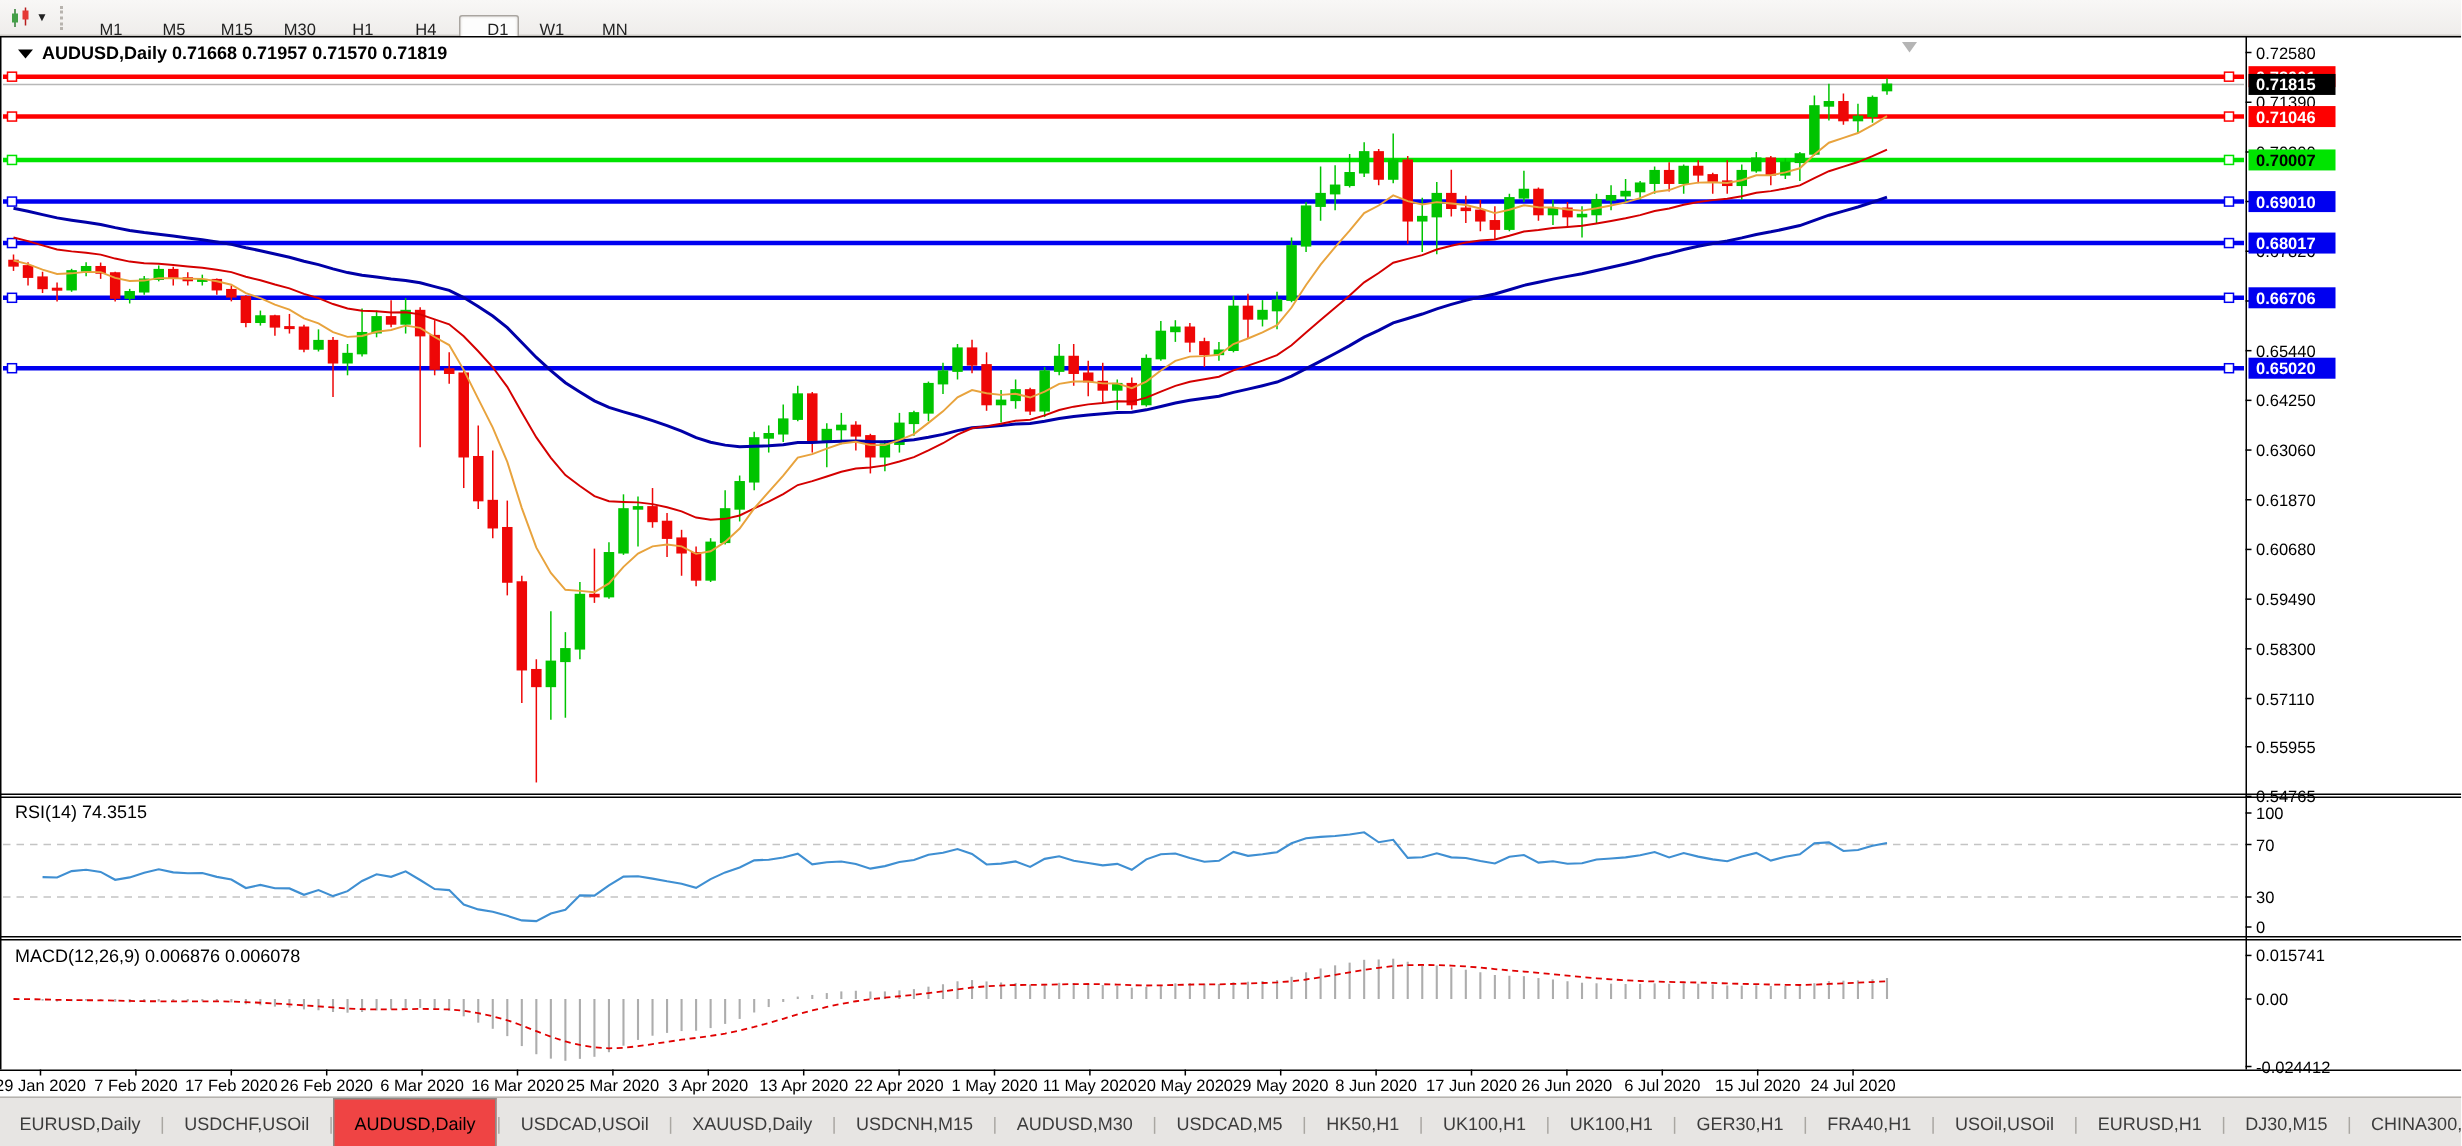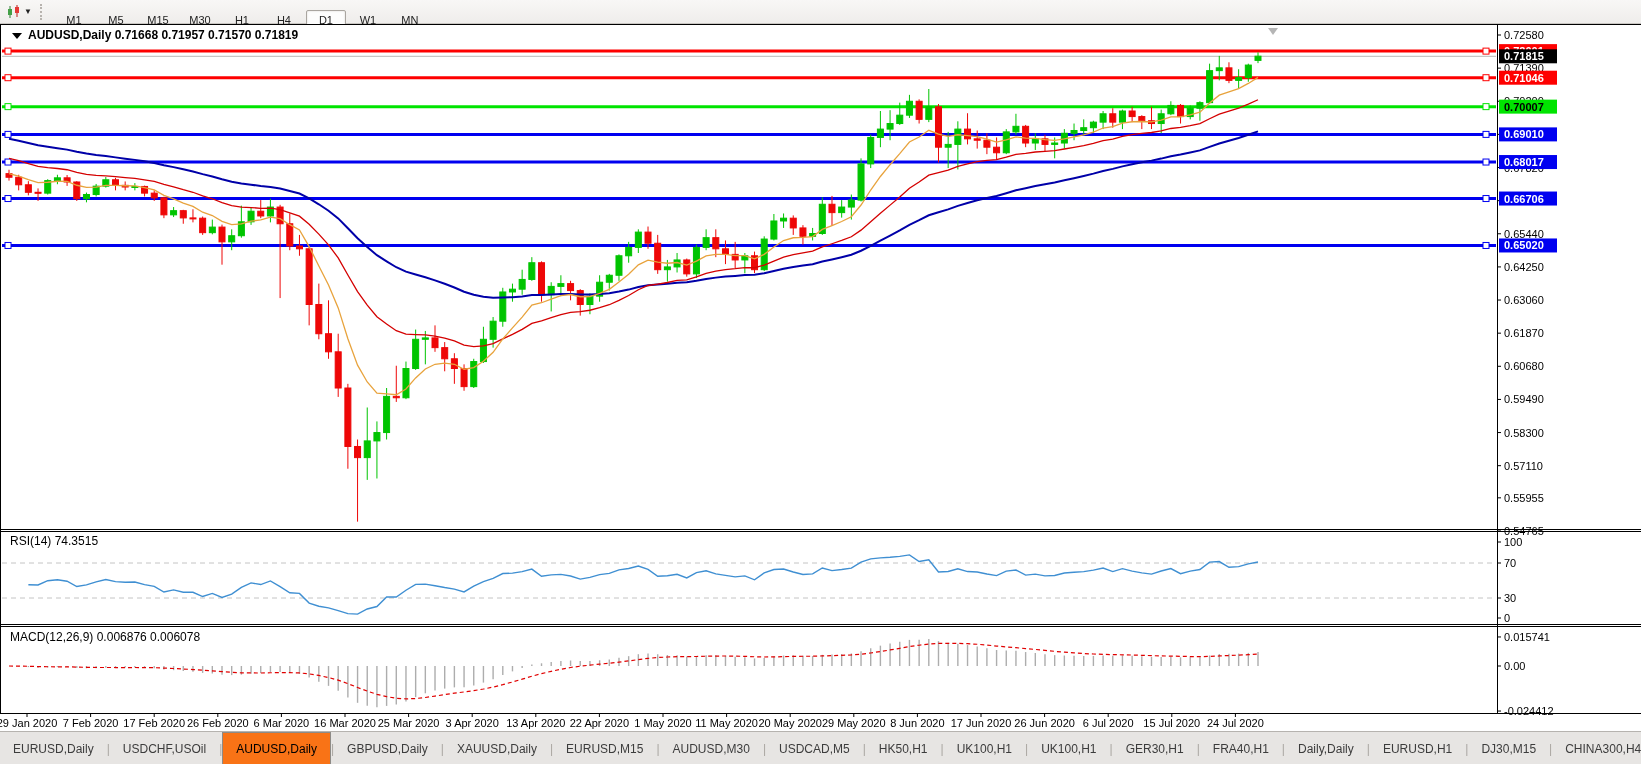--- a/index.html
+++ b/index.html
@@ -4,27 +4,27 @@
 <style>
   html,body{margin:0;padding:0;background:#fff;font-family:"Liberation Sans",sans-serif;}
   #app{position:relative;width:1641px;height:764px;overflow:hidden;background:#fff;}
   
   #toolbar{position:absolute;left:0;top:0;width:1641px;height:23px;background:linear-gradient(#f8f7f6,#efedeb);border-bottom:1px solid #c9c6c2;display:flex;align-items:center;}
   .tool-icon{display:flex;align-items:center;gap:2px;padding:2px 4px;margin-left:2px;cursor:pointer;}
   .tool-icon svg{display:block;}
   .dd-arrow{font-size:8px;color:#222;}
   .grip{width:5px;height:16px;margin:0 6px 0 4px;border-left:2px dotted #b7b3ae;}
   .tf-btn{min-width:26px;padding:2px 6px;margin:0 1px;font-size:11px;color:#222;text-align:center;border:1px solid transparent;border-radius:2px;cursor:pointer;line-height:14px;}
-  .tf-btn.active{background:#fdfdfd;border:1px solid #a9a5a0;box-shadow:inset 0 0 2px #d8d5d1;}
+  .tf-btn.active{background:#fdfdfd;border:1px solid #a9a5a0;box-shadow:inset 0 0 2px #d8d5d1;text-align:right;}
   
   #chartsvg{position:absolute;left:0;top:24px;}
   
   #tabbar{position:absolute;left:0;top:731px;width:1641px;height:33px;background:#e7e5e3;border-top:1px solid #b6b3af;display:flex;align-items:stretch;font-size:12px;color:#3c3c3c;}
   .tab{display:flex;align-items:center;padding:0 13px;cursor:pointer;white-space:nowrap;}
-  .tab.active{background:#f97316;border:1px solid #8e8b87;border-bottom:none;color:#000;}
+  .tab.active{background:#ef4444;border:1px solid #8e8b87;border-bottom:none;color:#000;}
   .tab-sep{display:flex;align-items:center;color:#aaa7a2;}
 </style>
 </head>
 <body>
 
 <div id="app">
 
   <div id="toolbar">
     <div class="tool-icon">
       <svg width="16" height="16">
@@ -594,41 +594,41 @@
       <text x="1235.4" y="703" font-size="11" fill="#000" text-anchor="middle">24 Jul 2020</text>
     </svg>
 
   <div id="tabbar">
       <div class="tab">EURUSD,Daily</div>
       <span class="tab-sep">|</span>
       <div class="tab">USDCHF,USOil</div>
       <span class="tab-sep">|</span>
       <div class="tab active">AUDUSD,Daily</div>
       <span class="tab-sep">|</span>
-      <div class="tab">GBPUSD,Daily</div>
+      <div class="tab">USDCAD,USOil</div>
       <span class="tab-sep">|</span>
       <div class="tab">XAUUSD,Daily</div>
       <span class="tab-sep">|</span>
-      <div class="tab">EURUSD,M15</div>
+      <div class="tab">USDCNH,M15</div>
       <span class="tab-sep">|</span>
       <div class="tab">AUDUSD,M30</div>
       <span class="tab-sep">|</span>
       <div class="tab">USDCAD,M5</div>
       <span class="tab-sep">|</span>
       <div class="tab">HK50,H1</div>
       <span class="tab-sep">|</span>
       <div class="tab">UK100,H1</div>
       <span class="tab-sep">|</span>
       <div class="tab">UK100,H1</div>
       <span class="tab-sep">|</span>
       <div class="tab">GER30,H1</div>
       <span class="tab-sep">|</span>
       <div class="tab">FRA40,H1</div>
       <span class="tab-sep">|</span>
-      <div class="tab">Daily,Daily</div>
+      <div class="tab">USOil,USOil</div>
       <span class="tab-sep">|</span>
       <div class="tab">EURUSD,H1</div>
       <span class="tab-sep">|</span>
       <div class="tab">DJ30,M15</div>
       <span class="tab-sep">|</span>
       <div class="tab">CHINA300,H4</div>
     </div>
 
 </div>
 

